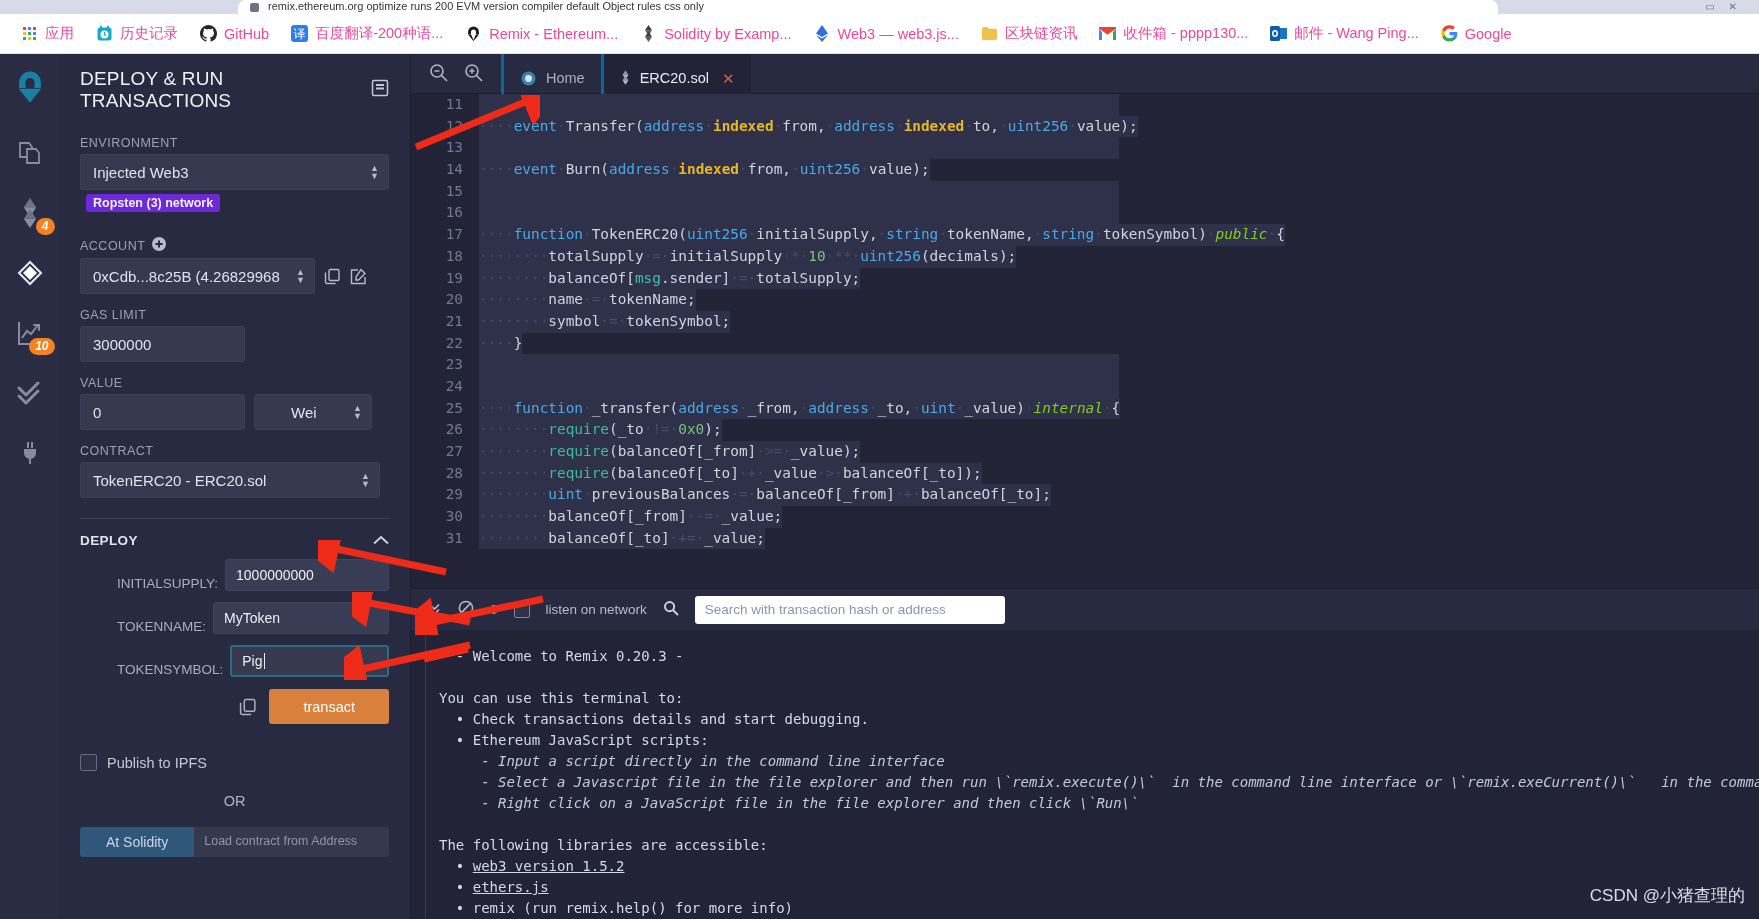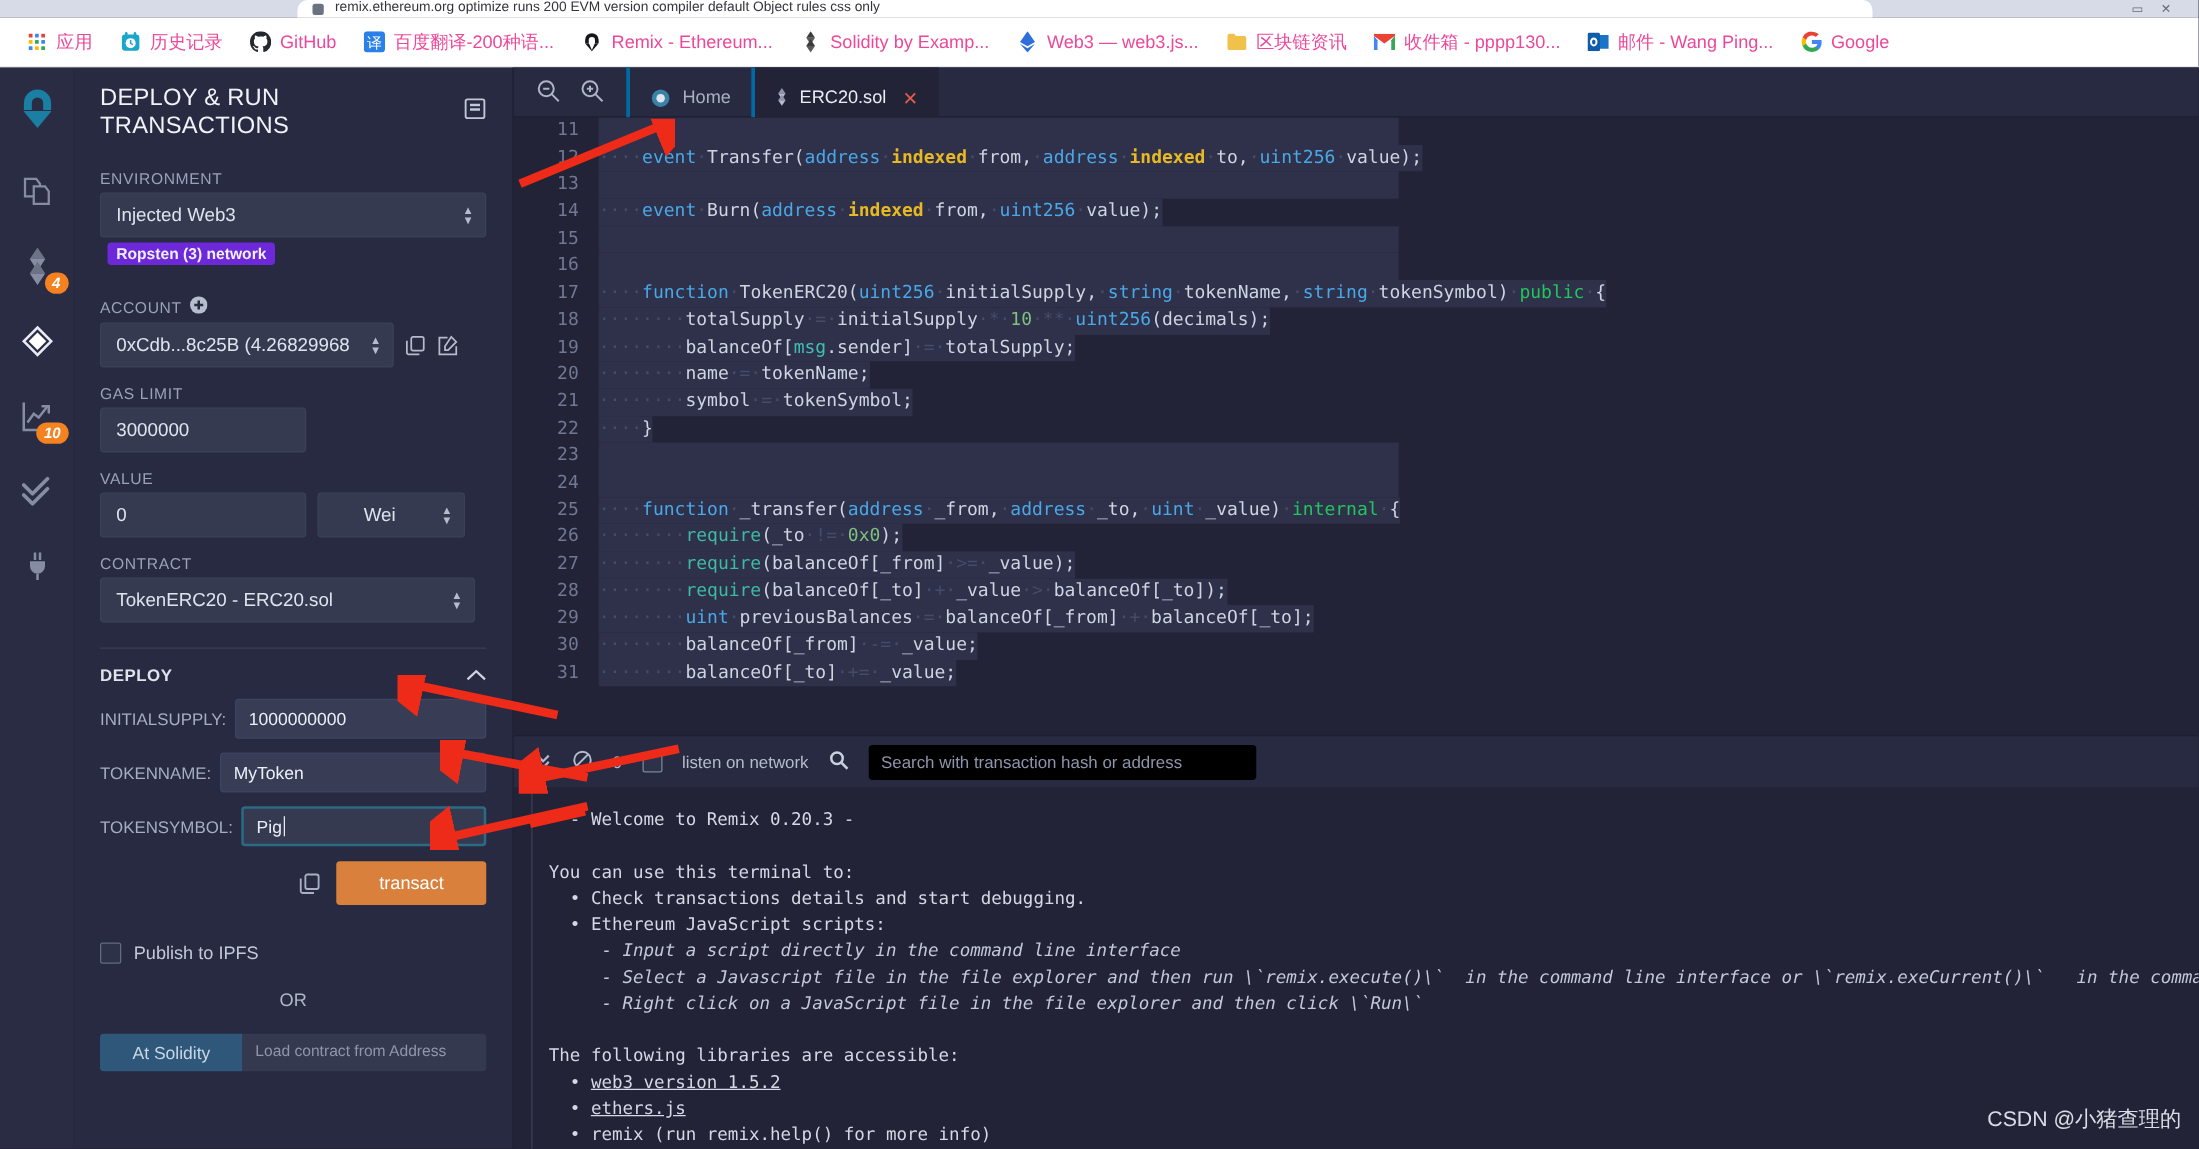--- a/index.html
+++ b/index.html
@@ -81,21 +81,21 @@
   }
   .row { display:flex; align-items:center; gap:9px; }
   .icon-btn { color:#b5bbcc; cursor:pointer; display:flex; align-items:center;}
   .mt14 { margin-top:14px; }
 
   .deploy-head {
     display:flex; align-items:center; justify-content:space-between;
     border-top:1px solid #3a3e57; margin-top:20px; padding-top:14px;
     font-weight:bold; font-size:13.5px; color:#dfe3ee; letter-spacing:.4px;
   }
-  .arg-row { display:flex; align-items:center; margin-top:11px; }
+  .arg-row { display:flex; align-items:flex-end; margin-top:11px;margin-left:37px; }
   .arg-label { font-size:13.5px; color:#a7adc2; white-space:nowrap; margin-right:7px;}
   .arg-input {
     flex:1; background:#383d55; border:1px solid #3f4460; border-radius:3px;
     height:32px; display:flex; align-items:center; padding:0 10px;
     color:#eceff7; font-size:14px;
   }
   .arg-input.focus { border:2px solid #2b6b84; background:#353a51;}
   .caret { display:inline-block; width:1px; height:16px; background:#e7eaf3; margin-left:1px;}
   .deploy-actions { display:flex; align-items:center; justify-content:flex-end; gap:12px; margin-top:12px;}
   .btn-transact {
@@ -132,31 +132,31 @@
   }
   .codetext { position:relative; }
   .hl { background:#2e3149; }
   .kw { color:#4aa8e8; }
   .type { color:#4aa8e8; }
   .idx { color:#e8b923; font-weight:bold;}
   .num { color:#7ec27e; }
   .ident { color:#cfd4e2; }
   .dot { color:#474c66; }
   .teal { color:#3dbba4; }
-  .pub { color:#22c55e; }
+  .pub { color:#84cc16;font-style:italic; }
   .msg { color:#3ec0b0; }
 
   
   .term-bar {
     height:42px; background:#272a41; border-top:1px solid #1d1f31;
     display:flex; align-items:center; gap:16px; padding:0 16px;
     color:#b5bbcc; font-size:13.5px;
   }
   .term-search {
-    background:#000000; border-radius:3px; height:28px; width:310px;
+    background:#ffffff; border-radius:3px; height:28px; width:310px;
     display:flex; align-items:center; padding:0 10px; color:#8e94ab; font-size:13.5px;
   }
   .term-body {
     background:#222336; height:329px; overflow:hidden; padding:16px 0 0 28px;
     font-family:"DejaVu Sans Mono", monospace; font-size:14px; line-height:21px;
     color:#d5d9e6; position:relative;
   }
   .term-body:before{
     content:""; position:absolute; left:14px; top:0; bottom:0; width:1px; background:#3a3e55;
   }

